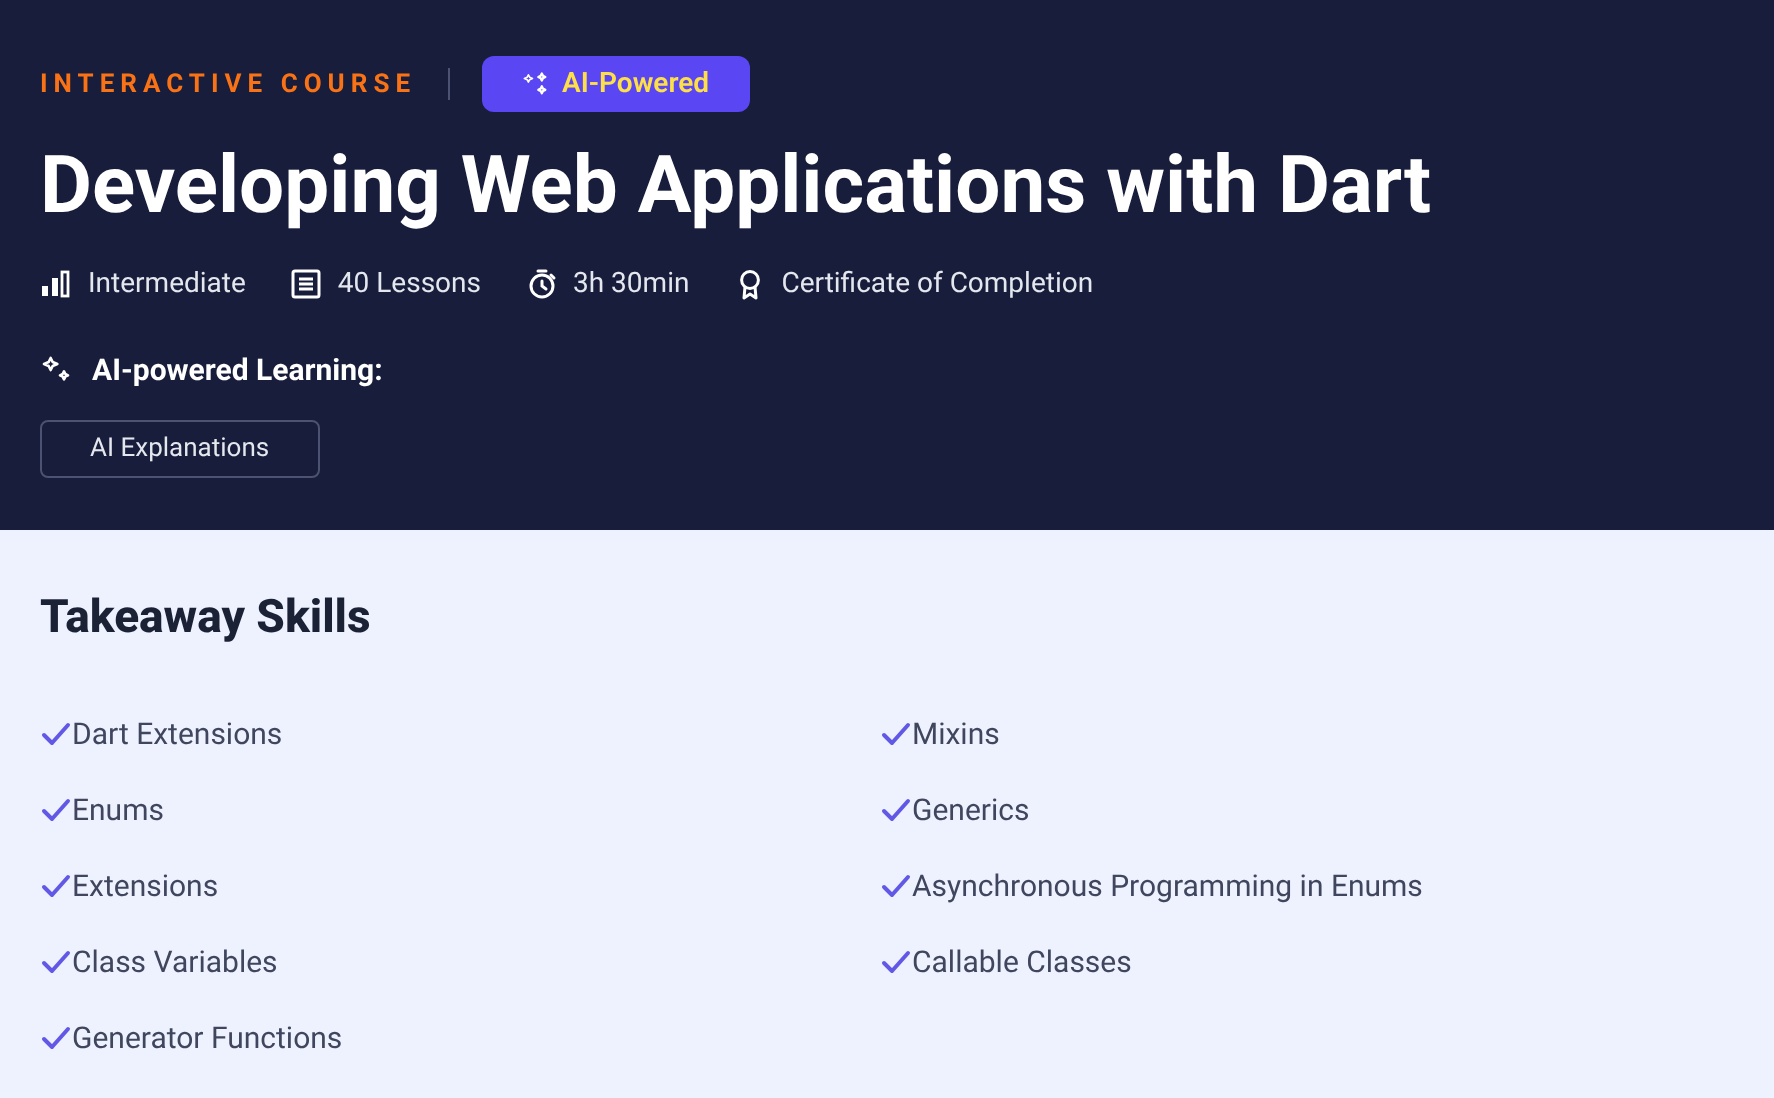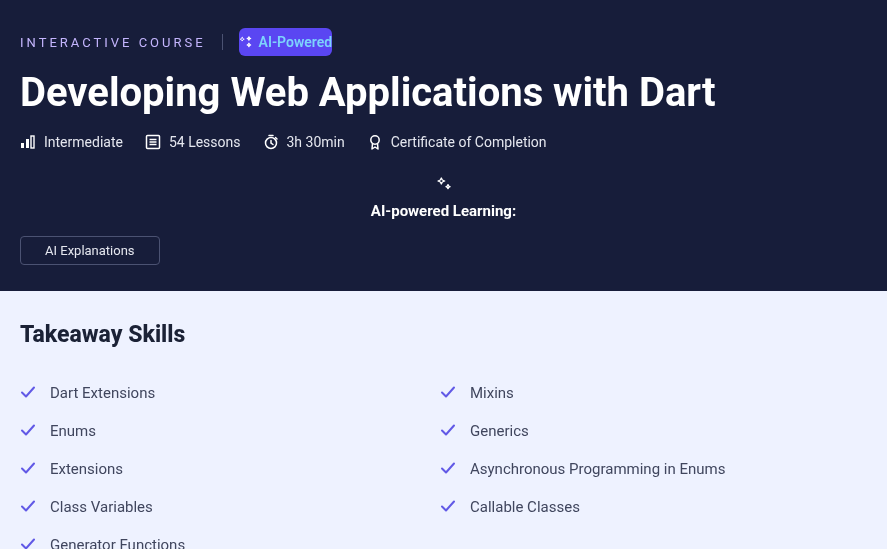--- a/index.html
+++ b/index.html
@@ -17,34 +17,34 @@
   }
   .badge-row {
     display: flex;
     align-items: center;
     gap: 16px;
     margin-bottom: 14px;
   }
   .kicker {
     font-size: 13px;
     letter-spacing: 3px;
-    font-weight: 400;
-    color: #c4b5fd;
+    font-weight: 700;
+    color: #f97316;
   }
   .divider-v {
     width: 1px;
     height: 16px;
     background: #4b5272;
   }
   .ai-badge {
     background: #5a46f2;
-    color: #7dd3fc;
+    color: #fde047;
     font-size: 14px;
     font-weight: 600;
-    padding: 6px 0;
+    padding: 6px 20px;
     border-radius: 6px;
     display: flex;
     align-items: center;
     gap: 6px;
   }
   .ai-badge svg { flex: none; }
   .title {
     font-size: 40px;
     font-weight: 700;
     line-height: 1.15;
@@ -63,21 +63,20 @@
     gap: 8px;
   }
   .meta-item svg { flex: none; }
   .ai-learning-row {
     display: flex;
     align-items: center;
     gap: 10px;
     font-size: 15px;
     font-weight: 700;
     margin-bottom: 16px;
-    flex-direction: column;
   }
   .tag {
     display: inline-block;
     border: 1px solid #4b5272;
     border-radius: 4px;
     padding: 6px 24px;
     font-size: 13px;
     color: #e5e7ef;
   }
   .skills-section {
@@ -90,22 +89,21 @@
     margin-bottom: 36px;
   }
   .skills-grid {
     display: grid;
     grid-template-columns: 420px 1fr;
     column-gap: 0;
     row-gap: 20px;
   }
   .skill-item {
     display: flex;
-    align-items: flex-start;
-    gap: 14px;
+    align-items: center;
     font-size: 15px;
     color: #40465e;
   }
   .check {
     flex: none;
     width: 16px;
     height: 16px;
   }
 </style>
 </head>
@@ -136,21 +134,21 @@
       </svg>
       <span>Intermediate</span>
     </div>
     <div class="meta-item">
       <svg width="16" height="16" viewBox="0 0 16 16" fill="none" stroke="#ffffff" stroke-width="1.5">
         <rect x="1.5" y="1.5" width="13" height="13" rx="1"></rect>
         <line x1="4.5" y1="5.5" x2="11.5" y2="5.5"></line>
         <line x1="4.5" y1="8" x2="11.5" y2="8"></line>
         <line x1="4.5" y1="10.5" x2="11.5" y2="10.5"></line>
       </svg>
-      <span>54 Lessons</span>
+      <span>40 Lessons</span>
     </div>
     <div class="meta-item">
       <svg width="16" height="16" viewBox="0 0 16 16" fill="none" stroke="#ffffff" stroke-width="1.5" stroke-linecap="round">
         <circle cx="8" cy="9" r="5.5"></circle>
         <path d="M8 6.5 V9 L10 10.5"></path>
         <path d="M6 1.5 L10 1.5"></path>
         <path d="M12.5 3.5 L14 5"></path>
       </svg>
       <span>3h 30min</span>
     </div>

